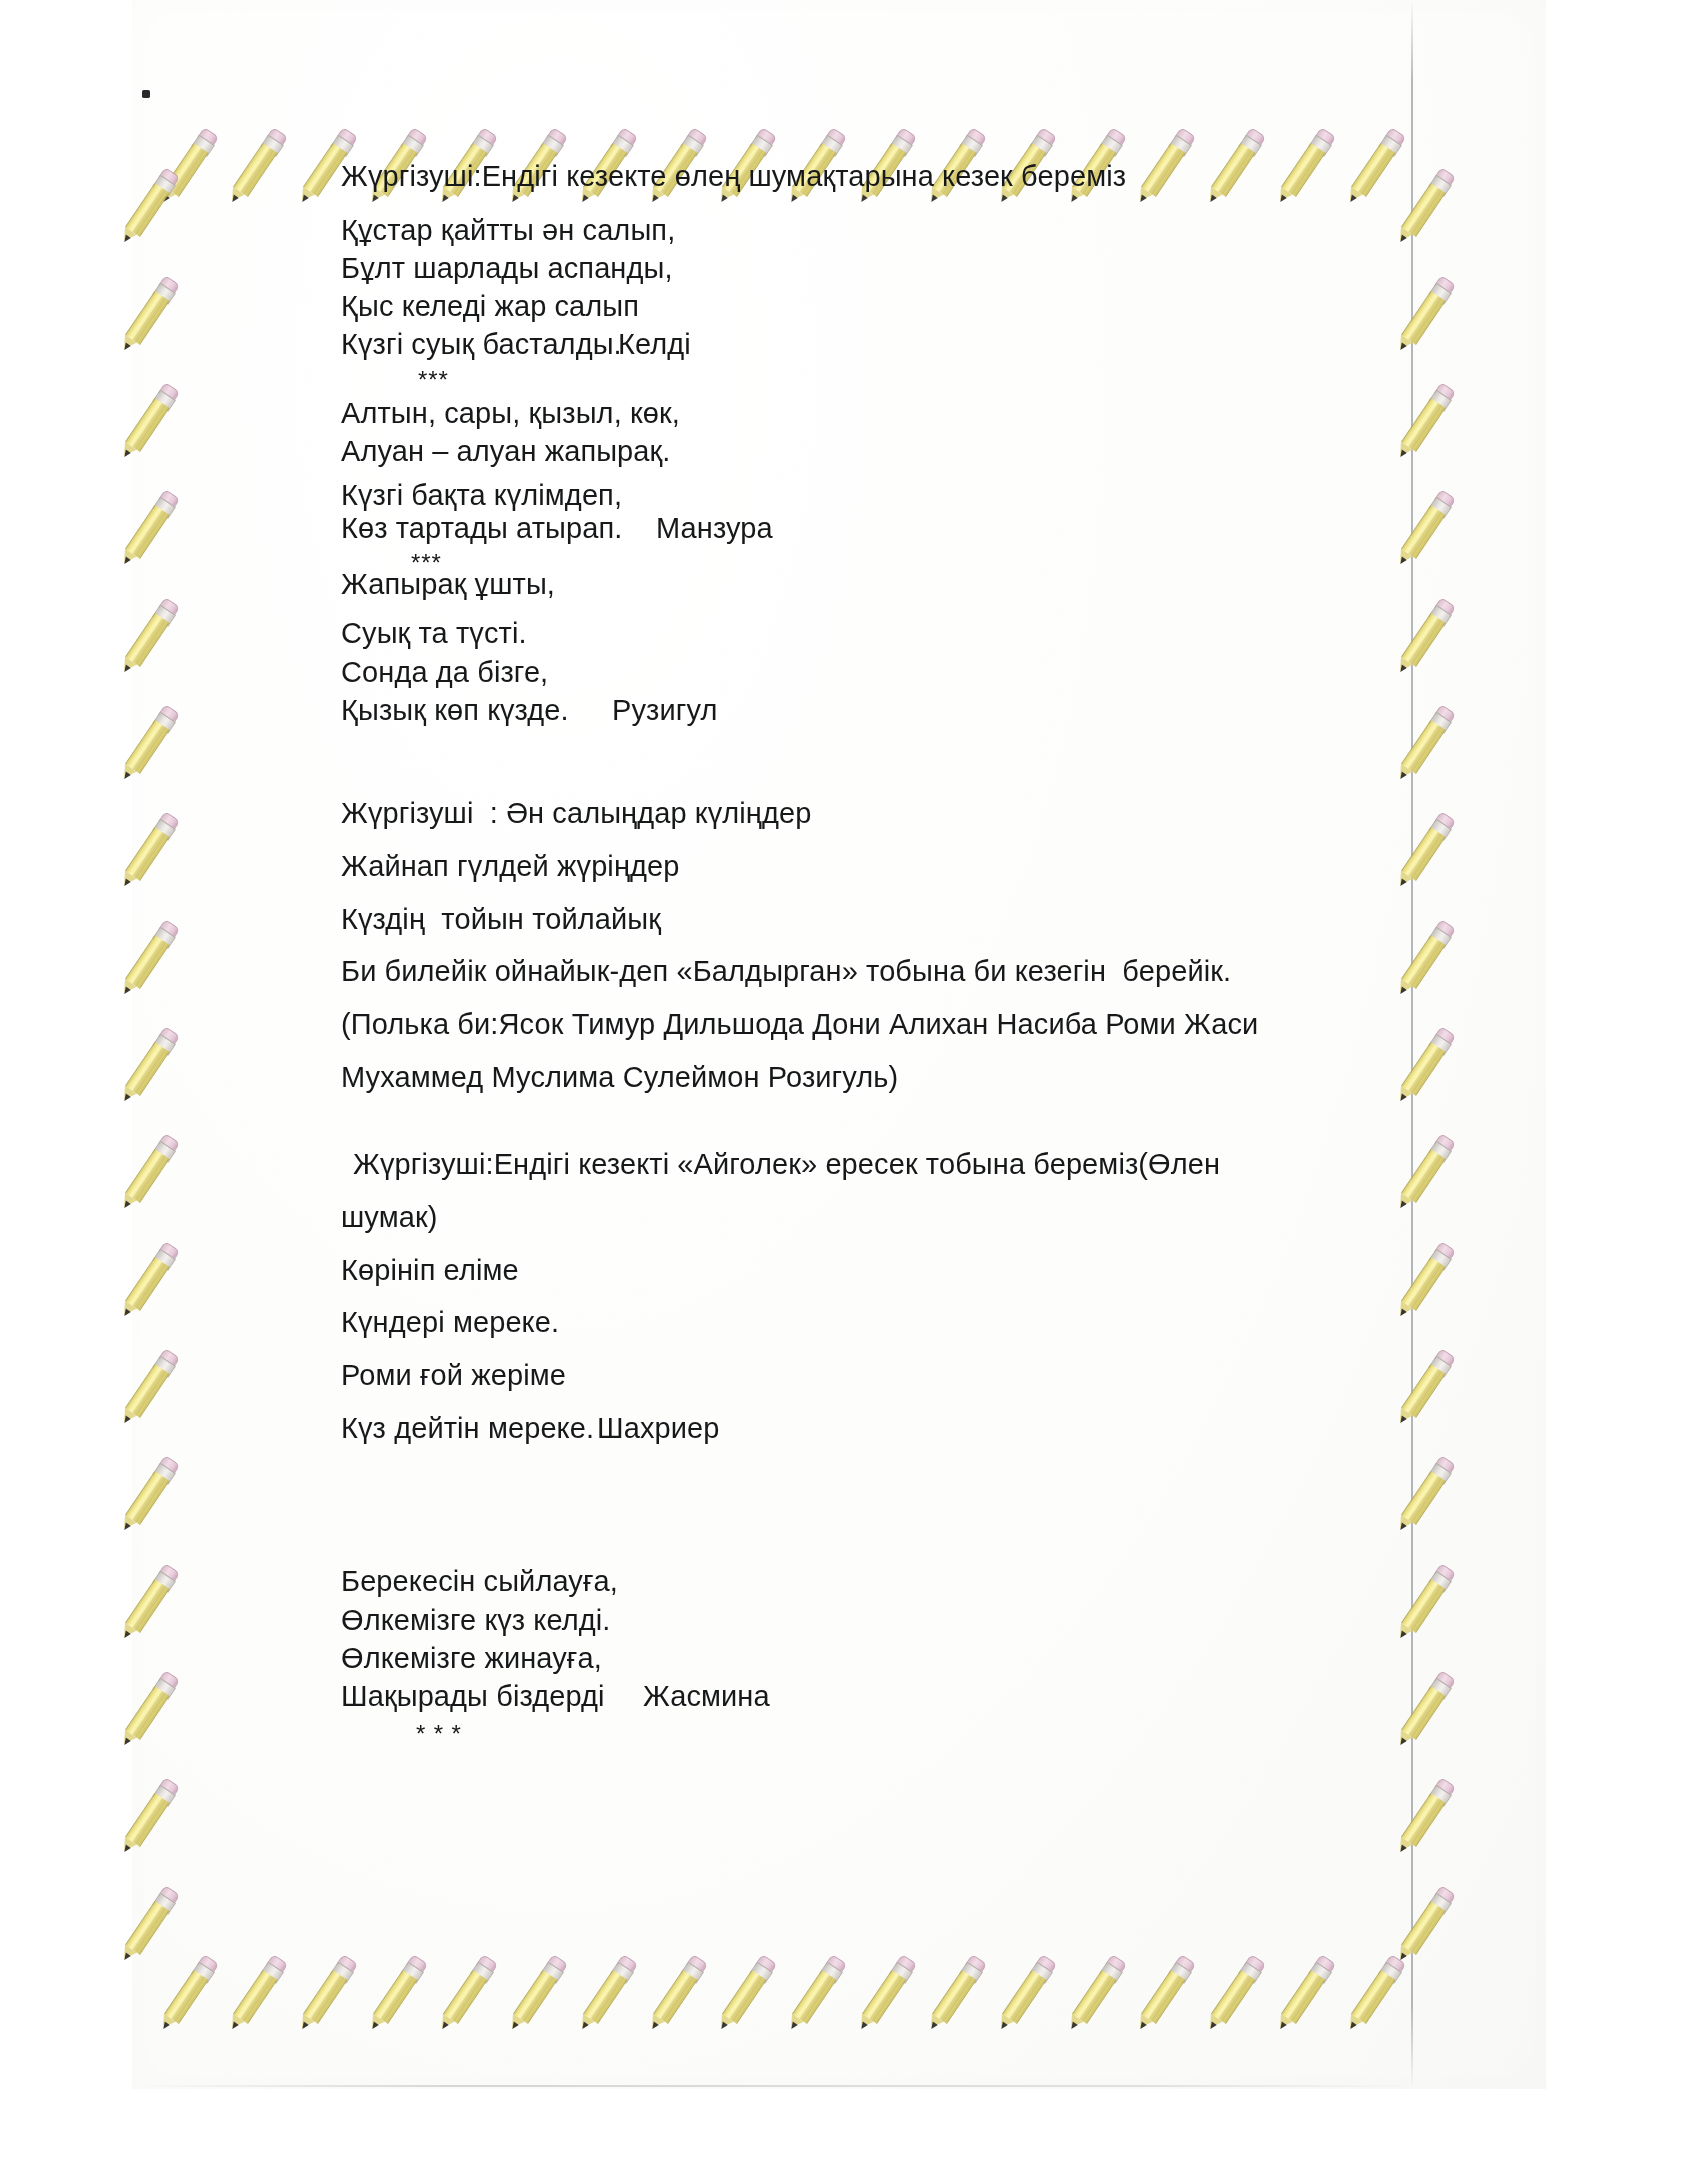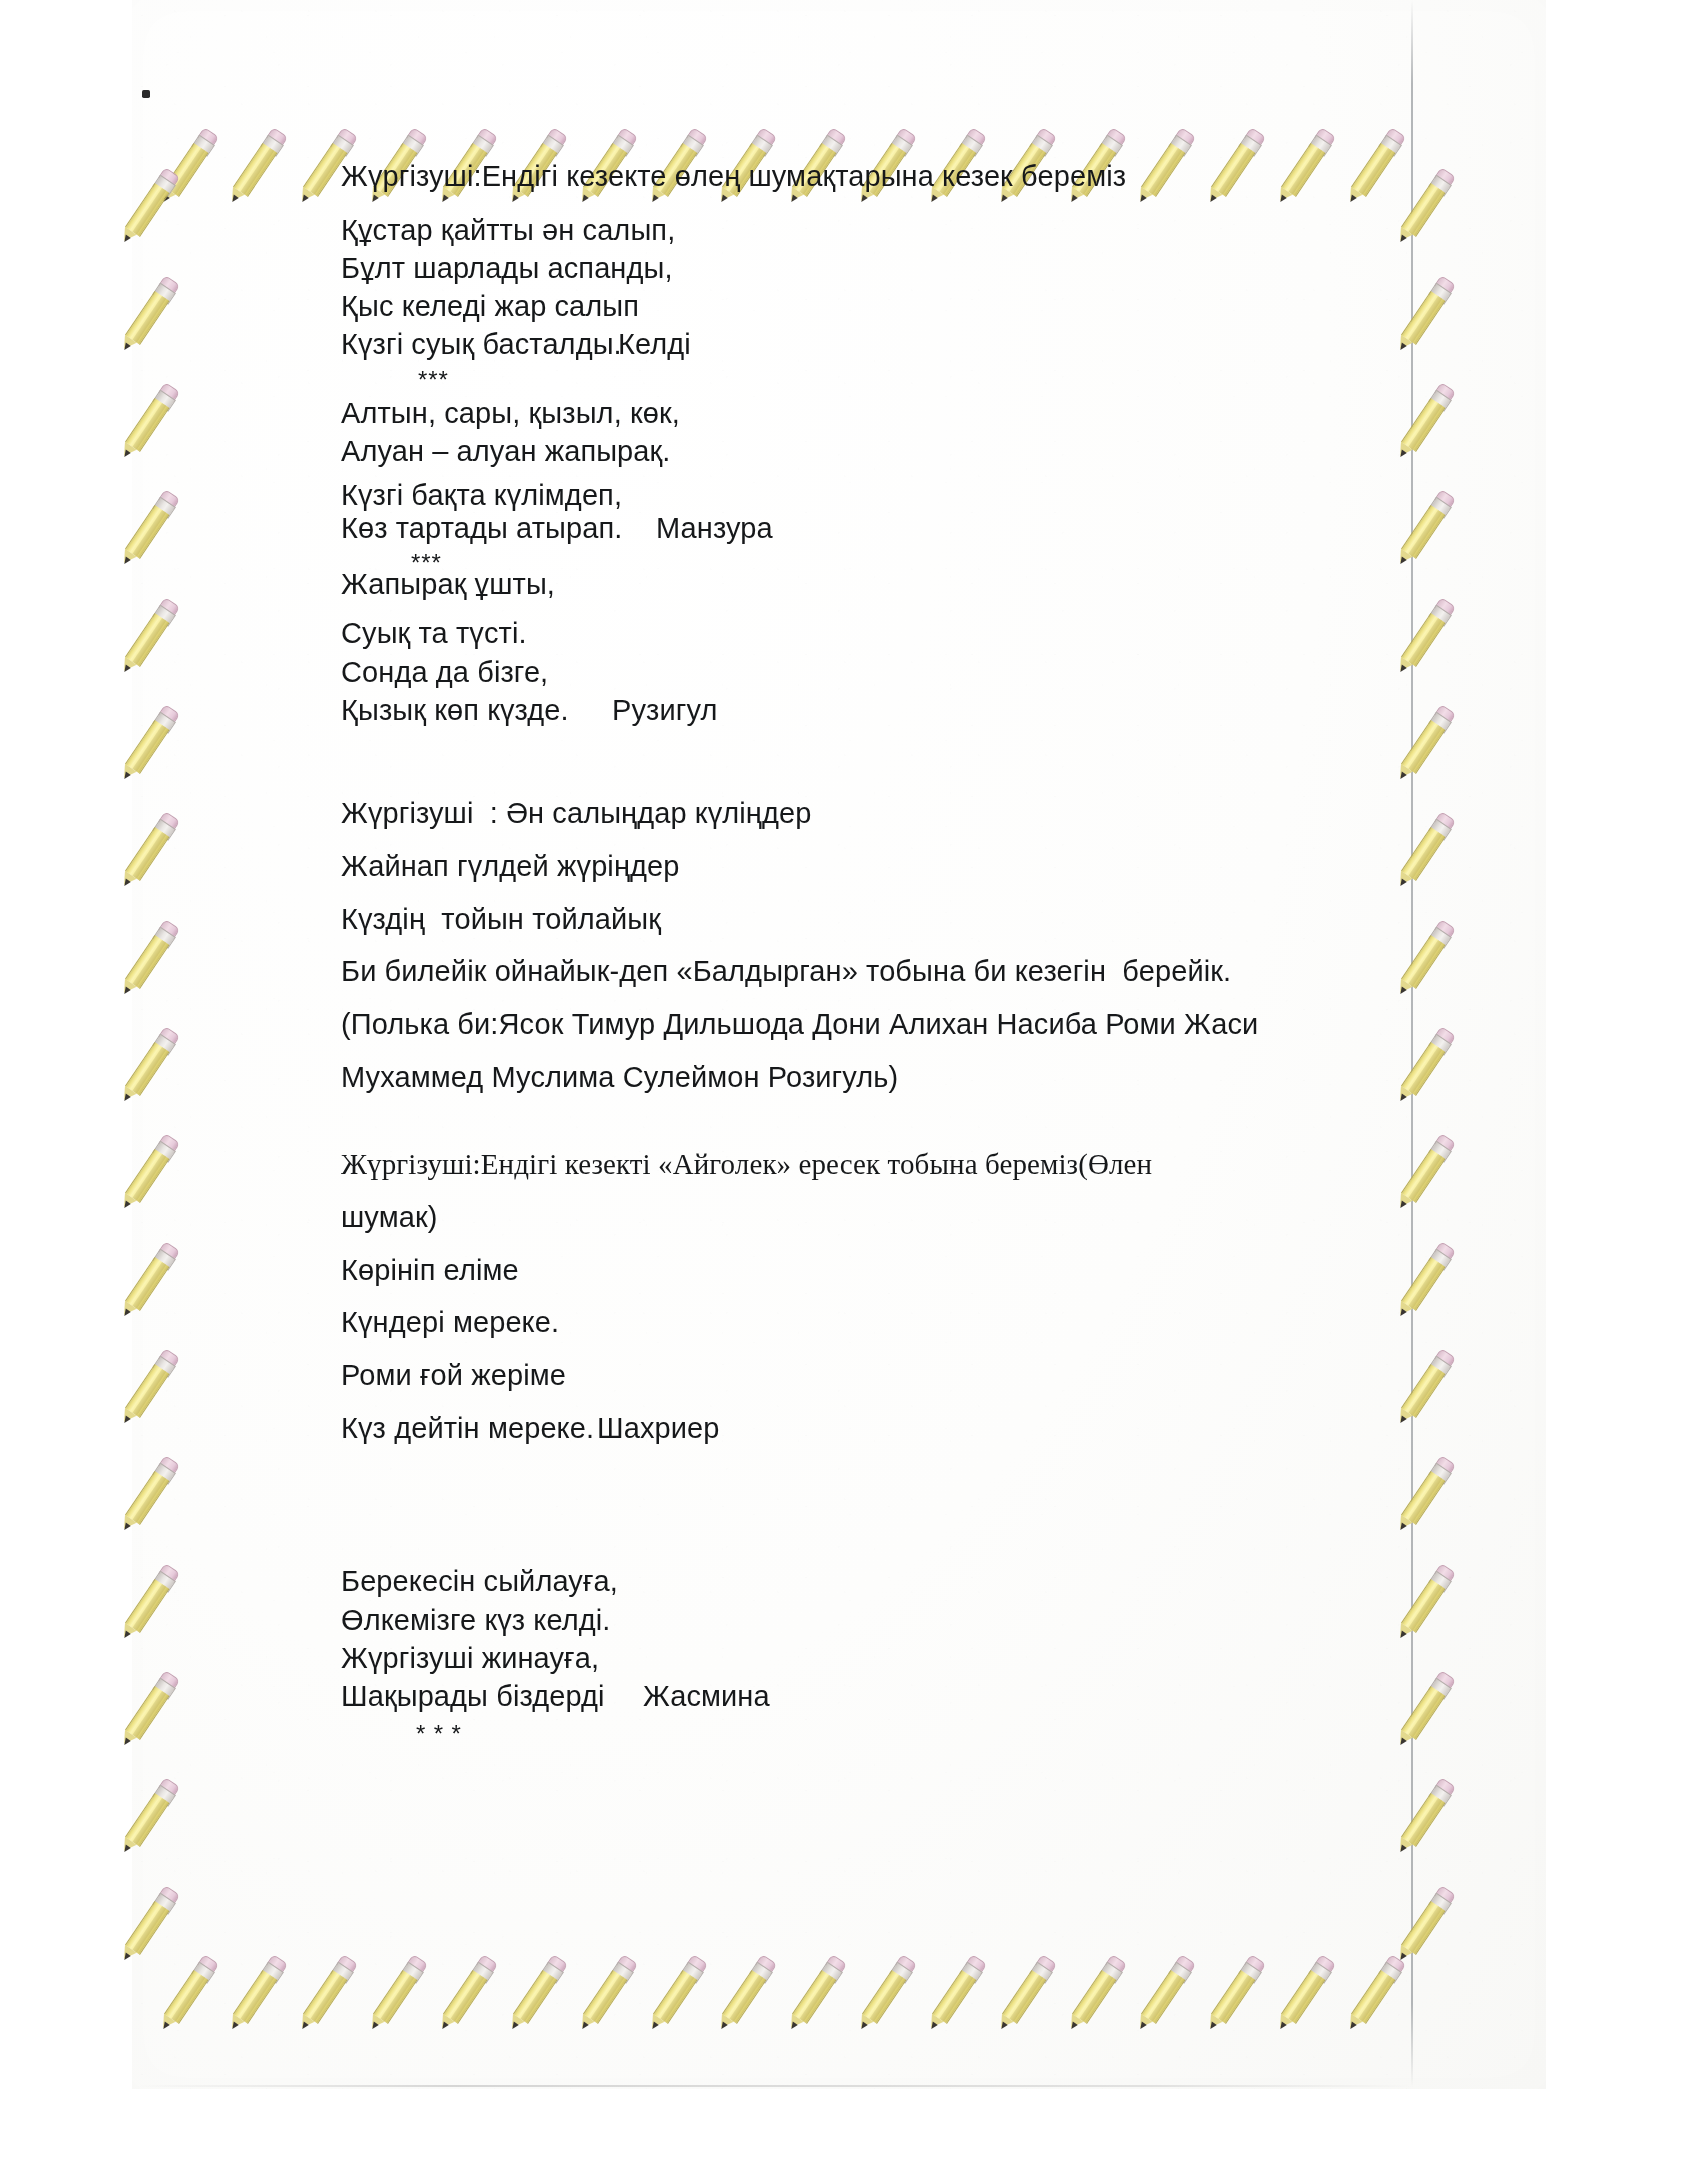--- a/index.html
+++ b/index.html
@@ -744,27 +744,27 @@
     <div class="blk ln" style="left: 0px; top: 619px;">Суық та түсті.</div>
     <div class="blk ln" style="left: 0px; top: 658px;">Сонда да бізге,</div>
     <div class="blk ln" style="left: 0px; top: 696px;">Қызық көп күзде.</div>
     <div class="blk ln" style="left: 271px; top: 696px;">Рузигул</div>
     <div class="blk ln" style="left: 0px; top: 799px;">Жүргізуші  : Ән салыңдар күліңдер</div>
     <div class="blk ln" style="left: 0px; top: 852px;">Жайнап гүлдей жүріңдер</div>
     <div class="blk ln" style="left: 0px; top: 905px;">Күздің  тойын тойлайық</div>
     <div class="blk ln" style="left: 0px; top: 957px;">Би билейік ойнайык-деп «Балдырган» тобына би кезегін  берейік.</div>
     <div class="blk ln" style="left: 0px; top: 1010px;">(Полька би:Ясок Тимур Дильшода Дони Алихан Насиба Роми Жаси</div>
     <div class="blk ln" style="left: 0px; top: 1063px;">Мухаммед Муслима Сулеймон Розигуль)</div>
-    <div class="blk ln" style="left: 0px; top: 1150px; font-family: Liberation Serif, serif;">Жүргізуші:Ендігі кезекті «Айголек» ересек тобына береміз(Өлен</div>
+    <div class="blk ln" style="left: 12px; top: 1150px;">Жүргізуші:Ендігі кезекті «Айголек» ересек тобына береміз(Өлен</div>
     <div class="blk ln" style="left: 0px; top: 1203px;">шумак)</div>
     <div class="blk ln" style="left: 0px; top: 1256px;">Көрініп еліме</div>
     <div class="blk ln" style="left: 0px; top: 1308px;">Күндері мереке.</div>
     <div class="blk ln" style="left: 0px; top: 1361px;">Роми ғой жеріме</div>
     <div class="blk ln" style="left: 0px; top: 1414px;">Күз дейтін мереке.</div>
     <div class="blk ln" style="left: 256px; top: 1414px;">Шахриер</div>
     <div class="blk ln" style="left: 0px; top: 1567px;">Берекесін сыйлауға,</div>
     <div class="blk ln" style="left: 0px; top: 1606px;">Өлкемізге күз келді.</div>
-    <div class="blk ln" style="left: 0px; top: 1644px;">Жүргізуші жинауға,</div>
+    <div class="blk ln" style="left: 0px; top: 1644px;">Өлкемізге жинауға,</div>
     <div class="blk ln" style="left: 0px; top: 1682px;">Шақырады біздерді</div>
     <div class="blk ln" style="left: 302px; top: 1682px;">Жасмина</div>
     <div class="blk stars" style="left: 75px; top: 1722px;">*  *  *</div>
   </div>
 
 
 </body></html>

